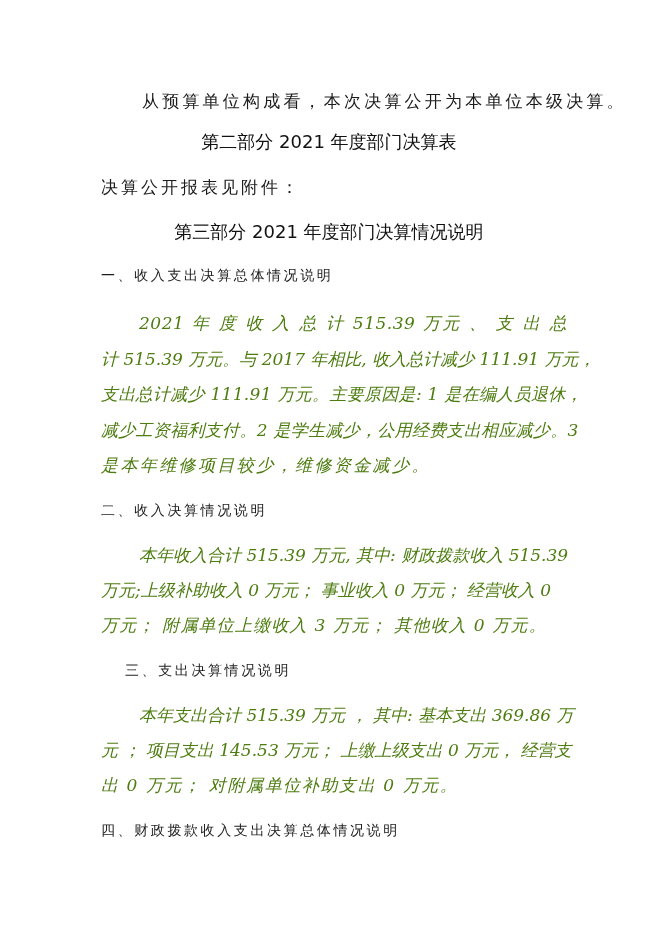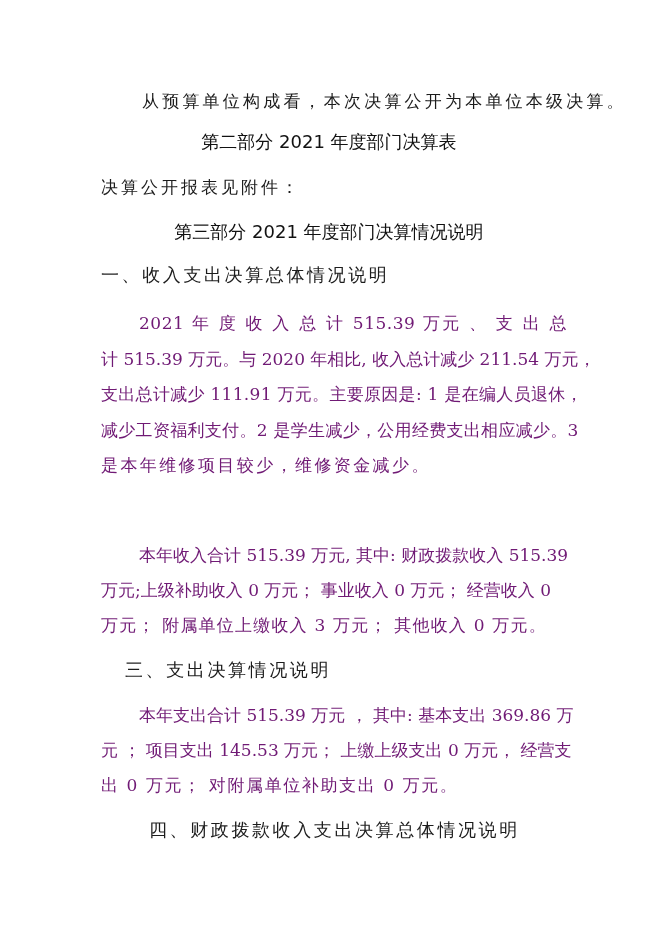--- a/index.html
+++ b/index.html
@@ -37,38 +37,39 @@
       font-family: "DejaVu Sans", "Liberation Sans", sans-serif;
       font-size: 18px;
       line-height: 24px;
       color: #111;
       letter-spacing: 0px;
     }
     .section-title {
       position: absolute;
       left: 101px;
       white-space: nowrap;
-      font-size: 18px;
+      font-size: 14px;
       line-height: 22px;
       letter-spacing: 2.6px;
       color: #1c1c1c;
     }
     .para {
       position: absolute;
       left: 101px;
       width: 466px;
     }
     .para .pl {
       display: block;
       position: absolute;
       left: 0;
       white-space: nowrap;
       font-size: 17px;
       line-height: 22px;
-      color: #701a75;
+      color: #4d7c0f;
+      font-style: italic;
     }
     .justify {
       width: 466px;
       text-align: justify;
       text-align-last: justify;
     }
   </style>
 </head>
 <body>
 
@@ -79,36 +80,37 @@
   <div class="heading" style="top:130px; left:-2px;">第二部分 2021 年度部门决算表</div>
 
   <div class="line" style="left:101px; top:176px; letter-spacing:3px;">决算公开报表见附件：</div>
 
   <div class="heading" style="top:220px; left:-2px;">第三部分 2021 年度部门决算情况说明</div>
 
   <div class="section-title" style="top:264px;">一、收入支出决算总体情况说明</div>
 
   <div class="para" style="top:0;">
     <span class="pl" style="top:312px; left:38px; width:428px; text-align:justify; text-align-last:justify; letter-spacing:0.5px;">2021 年 度 收 入 总 计 515.39 万元 、 支 出 总</span>
-    <span class="pl justify" style="top:348px; letter-spacing:0px;">计 515.39 万元。与  2020 年相比, 收入总计减少 211.54 万元，</span>
+    <span class="pl justify" style="top:348px; letter-spacing:0px;">计 515.39 万元。与  2017 年相比, 收入总计减少 111.91 万元，</span>
     <span class="pl justify" style="top:383px; letter-spacing:0.3px;">支出总计减少 111.91 万元。主要原因是: 1 是在编人员退休，</span>
     <span class="pl justify" style="top:419px; letter-spacing:0.3px;">减少工资福利支付。2 是学生减少，公用经费支出相应减少。3</span>
     <span class="pl" style="top:454px; letter-spacing:2.4px;">是本年维修项目较少，维修资金减少。</span>
   </div>
 
+  <div class="section-title" style="top:499px;">二、收入决算情况说明</div>
 
   <div class="para" style="top:0;">
     <span class="pl" style="top:544px; left:38px; width:428px; text-align:justify; text-align-last:justify;">本年收入合计 515.39 万元, 其中: 财政拨款收入 515.39</span>
     <span class="pl" style="top:579px; width:448px; text-align:justify; text-align-last:justify;">万元;上级补助收入 0 万元； 事业收入 0 万元； 经营收入 0</span>
     <span class="pl" style="top:614px; letter-spacing:1.2px;">万元； 附属单位上缴收入  3  万元； 其他收入 0 万元。</span>
   </div>
 
   <div class="section-title" style="top:659px;margin-left:24px;">三、支出决算情况说明</div>
 
   <div class="para" style="top:0;">
     <span class="pl" style="top:704px; left:38px; width:428px; text-align:justify; text-align-last:justify;">本年支出合计 515.39 万元 ， 其中: 基本支出 369.86 万</span>
     <span class="pl justify" style="top:739px;">元  ； 项目支出 145.53 万元； 上缴上级支出 0 万元， 经营支</span>
     <span class="pl" style="top:774px; letter-spacing:1.6px;">出 0 万元； 对附属单位补助支出 0 万元。</span>
   </div>
 
-  <div class="section-title" style="top:819px;margin-left:48px;">四、财政拨款收入支出决算总体情况说明</div>
+  <div class="section-title" style="top:819px;">四、财政拨款收入支出决算总体情况说明</div>
 
 </div>
 
 </body></html>

